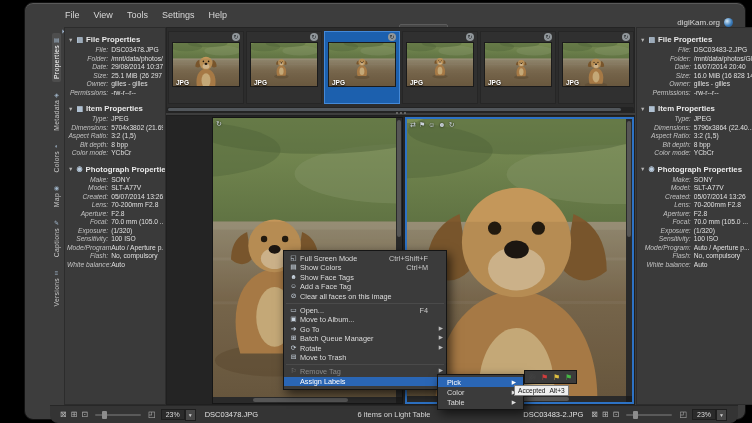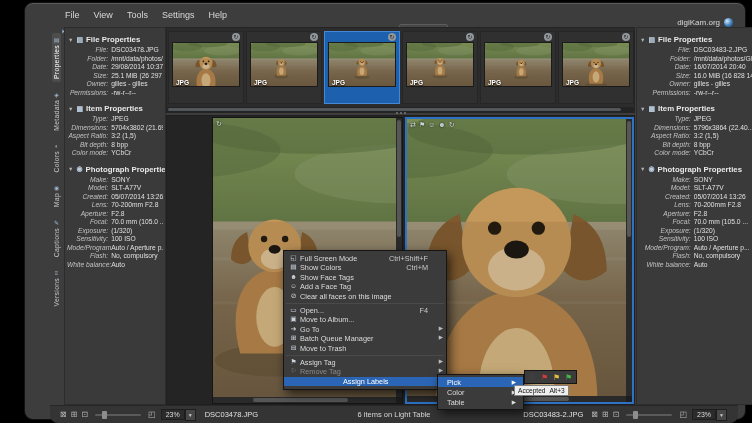--- a/index.html
+++ b/index.html
@@ -75,21 +75,21 @@
   .scenter{position:absolute;left:50%;transform:translateX(-50%);color:#d6d6d6;}
   .sspacer{flex:1;}
   
   .menu{position:absolute;left:283px;top:250px;width:164px;background:#3b3b3b;border:1px solid #151515;
         box-shadow:3px 4px 10px rgba(0,0,0,.65);padding:3px 0;z-index:10;}
   .mi{display:flex;align-items:flex-start;height:9.4px;padding:0 3px;font-size:7.3px;color:#dcdcdc;position:relative;white-space:nowrap;}
   .mi .ic{width:13px;text-align:center;font-size:6.8px;color:#c9d4df;flex:none;}
   .mi .lbl{flex:1;overflow:hidden;}
   .mi .sc{margin-left:9px;color:#c9c9c9;padding-right:8px;}
   .mi .ar{width:7px;text-align:right;font-size:5.5px;color:#bbb;flex:none;}
-  .mi.hl{background:#2a66b5;color:#fff;gap:43px;}
+  .mi.hl{background:#2a66b5;color:#fff;}
   .mi.dis{color:#8a8a8a;}
   .mi.dis .ic{color:#808080;}
   .msep{height:1px;background:#5d5d5d;margin:2px 2px;opacity:.45;}
   .submenu{position:absolute;left:437px;top:374px;width:87px;background:#3b3b3b;border:1px solid #151515;
            box-shadow:3px 4px 10px rgba(0,0,0,.65);padding:2px 0;z-index:11;}
   .smi{display:flex;height:10px;align-items:center;padding:0 7px 0 9px;font-size:7.3px;color:#ddd;}
   .smi.hl{background:#2a66b5;color:#fff;}
   .smi .ar{margin-left:auto;font-size:5.5px;}
   .flags{position:absolute;left:524px;top:370px;height:14px;display:flex;gap:1px;padding:2px;background:#3b3b3b;
          border:1px solid #151515;z-index:12;}
@@ -832,30 +832,30 @@
         <span class="ic">➔</span>
         <span class="lbl">Go To</span>
         <span class="ar">▶</span>
       </div>
       <div class="mi">
         <span class="ic">⊞</span>
         <span class="lbl">Batch Queue Manager</span>
         <span class="ar">▶</span>
       </div>
       <div class="mi">
+        <span class="ic">⟳</span>
+        <span class="lbl">Rotate</span>
+        <span class="ar">▶</span>
+      </div>
+      <div class="mi">
         <span class="ic">⊟</span>
         <span class="lbl">Move to Trash</span>
         <span class="ar"></span>
       </div>
       <div class="msep"></div>
-      <div class="mi">
-        <span class="ic">⚑</span>
-        <span class="lbl">Assign Tag</span>
-        <span class="ar">▶</span>
-      </div>
       <div class="mi dis">
         <span class="ic">⚐</span>
         <span class="lbl">Remove Tag</span>
         <span class="ar">▶</span>
       </div>
       <div class="mi hl">
         <span class="ic"></span>
         <span class="lbl">Assign Labels</span>
         <span class="ar">▶</span>
       </div>

